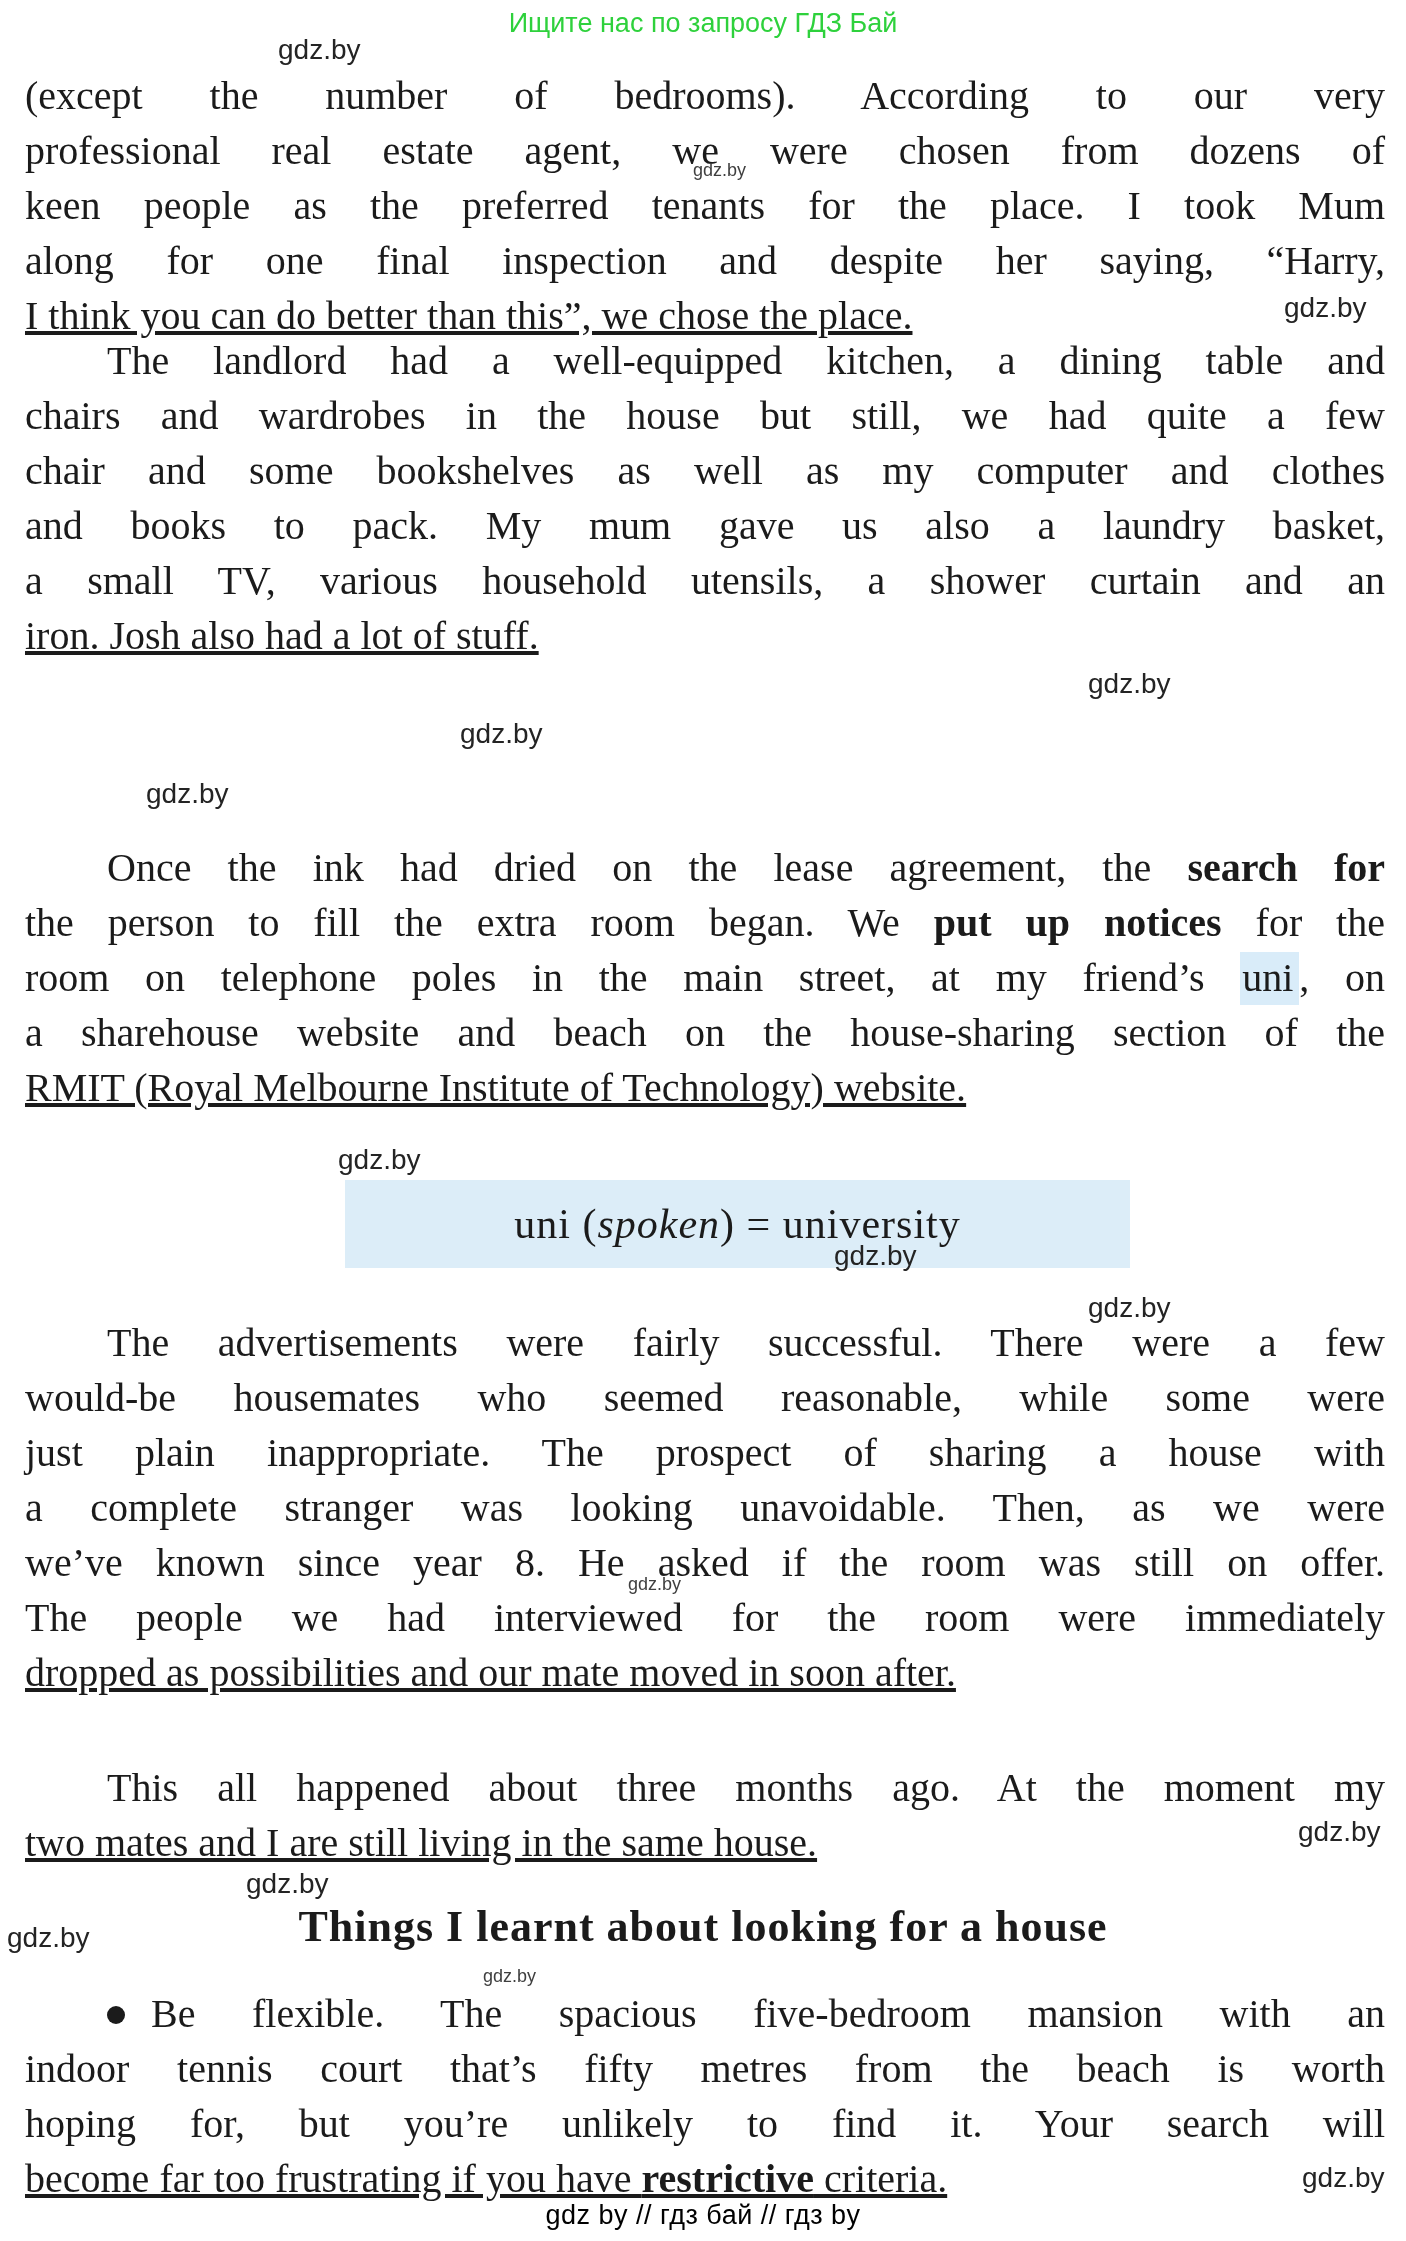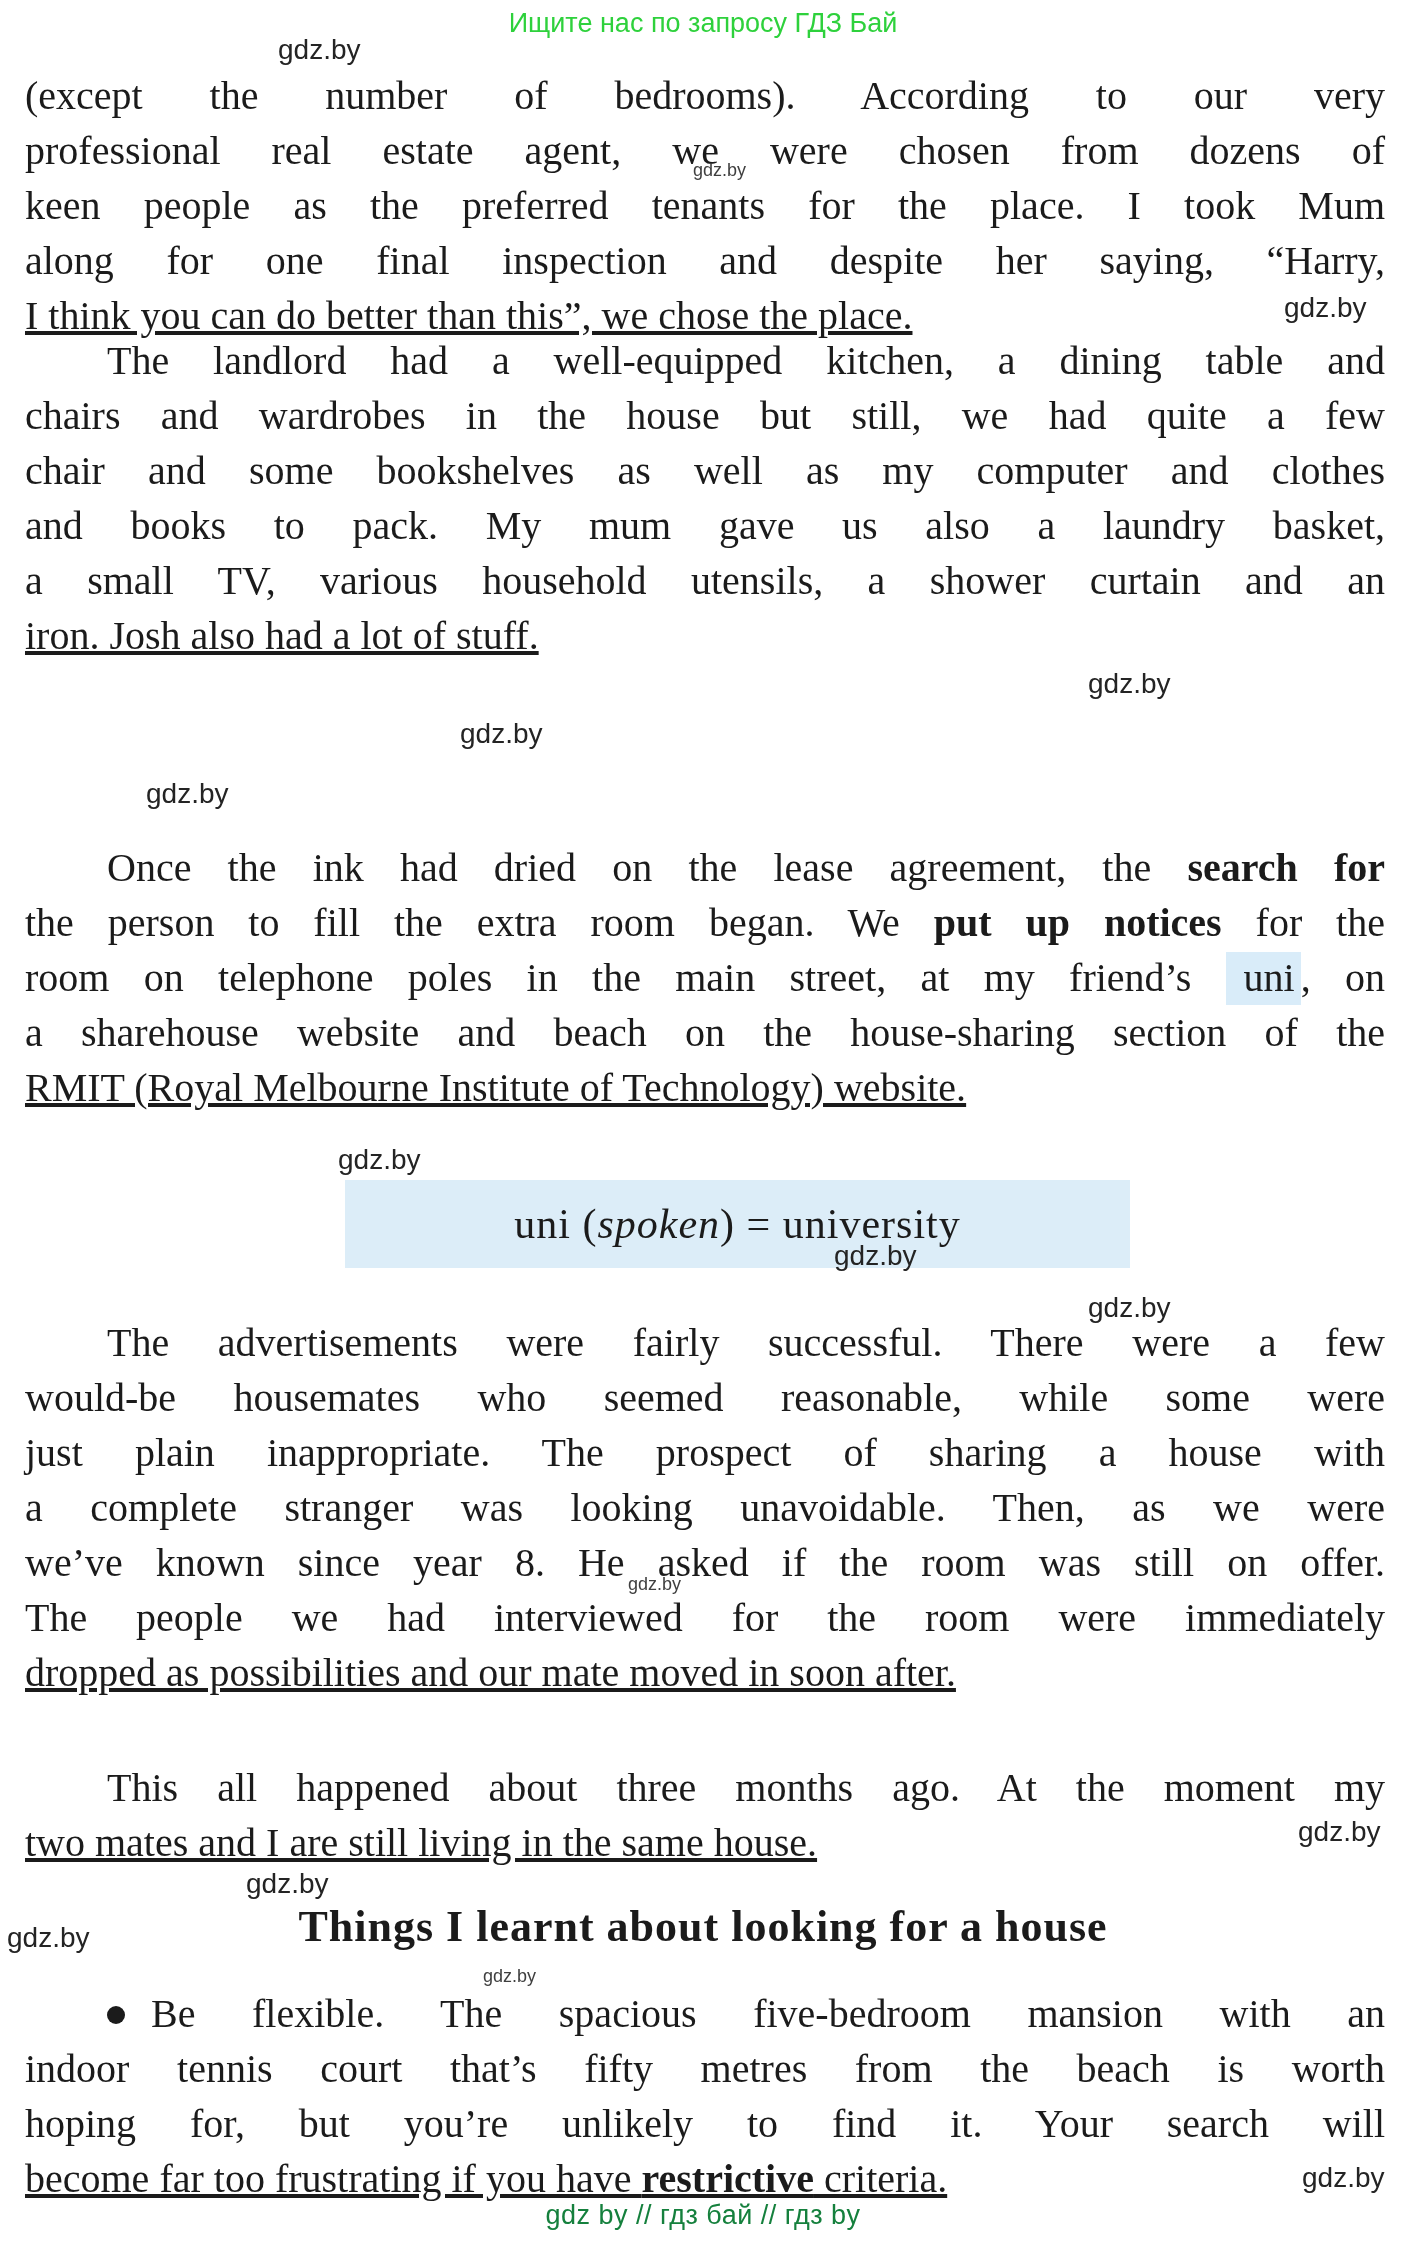--- a/index.html
+++ b/index.html
@@ -10,21 +10,21 @@
   .site-banner{
     position:absolute;top:8px;left:0;width:100%;text-align:center;
     font-family:"Liberation Sans","DejaVu Sans",sans-serif;font-size:27px;
   }
   .blk{position:absolute;left:25px;width:1360px;font-size:40px;line-height:55px;}
   .blk .line{height:55px;text-align:justify;text-align-last:justify;}
   .blk .line.last{text-align-last:auto;text-decoration:underline;}
   .blk .line.ind{text-indent:82px;}
   .b{font-weight:bold;}
   .i{font-style:italic;}
-  .hl{background:#d9ecf9;padding:3px 6px 5px 18px;}
+  .hl{background:#d9ecf9;padding:3px 6px 5px 2px;}
   .heading{
     position:absolute;left:0;width:100%;text-align:center;
     font-weight:bold;font-size:44px;line-height:55px;letter-spacing:1px;
   }
   .gbox{
     position:absolute;display:flex;align-items:center;justify-content:center;
     font-size:42px;letter-spacing:1px;
   }
   .dot{
     display:inline-block;width:18px;height:18px;border-radius:50%;
@@ -39,21 +39,21 @@
   .page-footer{
     position:absolute;top:2200px;left:0;width:100%;text-align:center;
     font-family:"Liberation Sans","DejaVu Sans",sans-serif;font-size:27px;letter-spacing:0.5px;
   }
 </style>
 </head>
 <body>
 
 <div class="page">
   <div class="site-banner" style="color: rgb(46, 209, 60);">Ищите нас по запросу ГДЗ Бай</div>
-  <div class="page-footer" style="color: #15803d; text-align: center;">gdz by  //  гдз бай  //  гдз by</div>
+  <div class="page-footer" style="color: #000000; text-align: center;">gdz by  //  гдз бай  //  гдз by</div>
 <div class="blk" style="top: 68px;">
       <div class="line"><span>(except the number of bedrooms). According to our very</span></div>
       <div class="line"><span>professional real estate agent, we were chosen from dozens of</span></div>
       <div class="line"><span>keen people as the preferred tenants for the place. I took Mum</span></div>
       <div class="line"><span>along for one final inspection and despite her saying, “Harry,</span></div>
       <div class="line last"><span>I think you can do better than this”, we chose the place.</span></div>
     </div>
     <div class="blk" style="top: 333px;">
       <div class="line ind"><span>The landlord had a well-equipped kitchen, a dining table and</span></div>
       <div class="line"><span>chairs and wardrobes in the house but still, we had quite a few</span></div>

